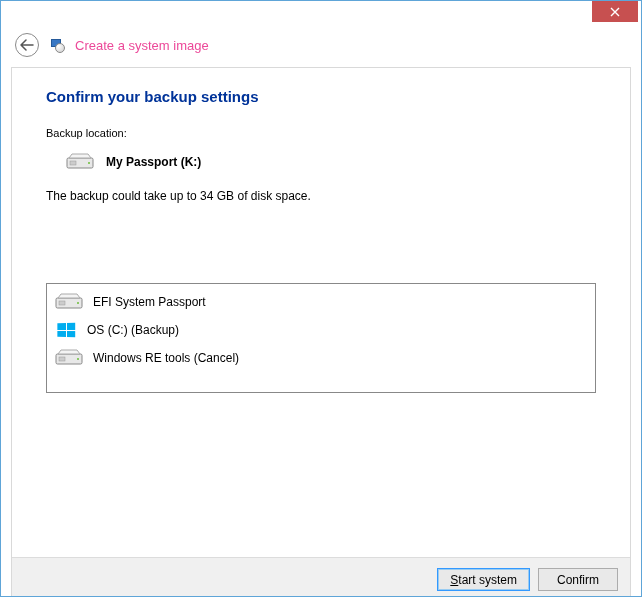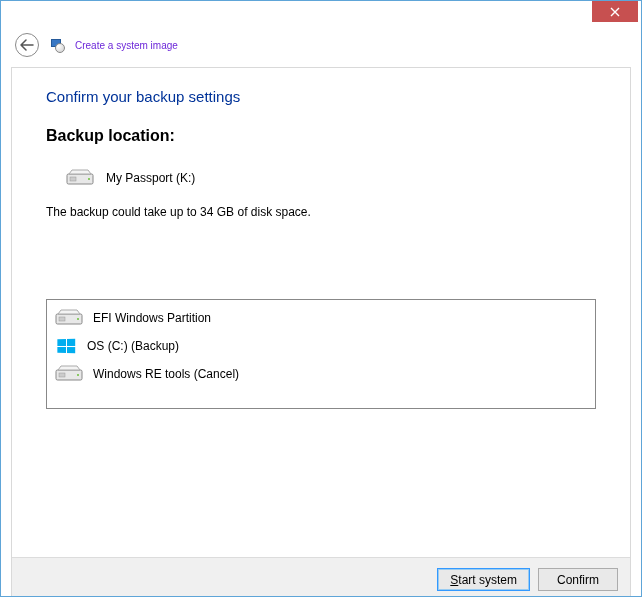--- a/index.html
+++ b/index.html
@@ -63,51 +63,51 @@
   }
   .app-icon .disc {
     position: absolute;
     width: 10px; height: 10px;
     border-radius: 50%;
     background: radial-gradient(circle at 30% 30%, #fff, #ccc);
     border: 1px solid #888;
     bottom: 0; right: 0;
   }
   .win-title {
-    color: #6d28d9;
-    font-size: 10px;
+    color: #ec4899;
+    font-size: 13px;
   }
   .content-frame {
     margin: 0 10px 10px 10px;
     border: 1px solid #d9d9d9;
     height: 535px;
     position: relative;
     background: #fff;
   }
   .content-inner {
     padding: 20px 34px;
   }
   .page-heading {
     color: #003399;
     font-size: 15px;
-    font-weight: 400;
+    font-weight: 700;
     margin: 0 0 22px 0;
   }
   .label {
-    font-size: 16px;
+    font-size: 11px;
     color: #000;
-    margin-bottom: 24px;
-    font-weight: bold;
+    margin-bottom: 14px;
   }
   .location-row {
     display: flex;
     align-items: center;
     gap: 12px;
     margin-left: 20px;
     margin-bottom: 18px;
+    font-weight: bold;
   }
   .drive-icon {
     width: 28px;
     height: 18px;
   }
   .drive-icon svg { display: block; }
   .size-note {
     font-size: 12px;
     margin-bottom: 80px;
   }
@@ -224,21 +224,21 @@
     <div class="drives-box">
       <div class="drive-row">
         <span class="drive-icon">
           <svg width="28" height="18" viewBox="0 0 28 18">
             <rect x="1" y="5" width="26" height="10" rx="1.5" fill="#e8e8e8" stroke="#888"></rect>
             <path d="M3 5 L6 1 L22 1 L25 5 Z" fill="#f4f4f4" stroke="#aaa"></path>
             <circle cx="23" cy="10" r="1" fill="#6cbf3a"></circle>
             <rect x="4" y="8" width="6" height="4" fill="#ccc" stroke="#999" stroke-width="0.5"></rect>
           </svg>
         </span>
-        <span>EFI Windows Partition</span>
+        <span>EFI System Passport</span>
       </div>
       <div class="drive-row">
         <span class="win-icon">
           <span class="win-flag">
               <div></div>
               <div></div>
               <div></div>
               <div></div>
             </span>
         </span>

